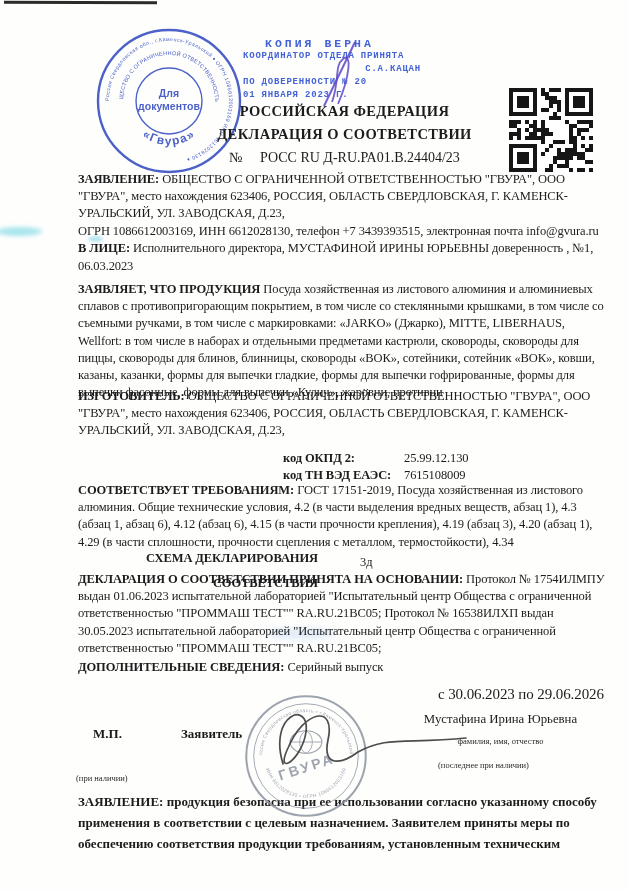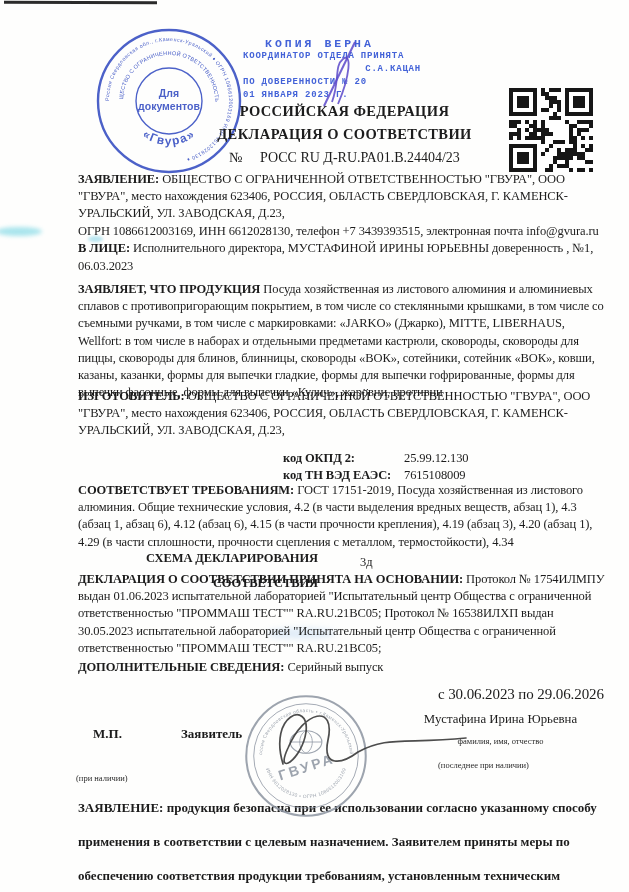--- a/index.html
+++ b/index.html
@@ -64,21 +64,21 @@
   .validity-label{font-weight:bold;font-size:13px;}
   .validity-value{position:absolute;left:332px;top:0;font-size:15px;margin-left:28px;}
   
   .sig-name{position:absolute;left:398px;top:712px;width:205px;text-align:center;font-size:12.8px;}
   .sig-caption{position:absolute;left:398px;top:736px;width:205px;text-align:center;font-size:8.5px;color:#2a2a2a;}
   .sig-mp{position:absolute;left:93px;top:726px;font-weight:bold;font-size:13px;}
   .sig-applicant{position:absolute;left:181px;top:726px;font-weight:bold;font-size:13px;}
   .note-left{position:absolute;left:76px;top:773px;font-size:8.5px;color:#2a2a2a;}
   .note-right{position:absolute;left:438px;top:760px;font-size:8.5px;color:#2a2a2a;}
   
-  .g-statement{top:791px;width:534px;font-weight:bold;font-size:13px;line-height:34px;letter-spacing:0;}
+  .g-statement{top:791px;width:534px;font-weight:bold;font-size:13px;line-height:21px;letter-spacing:0;}
   
   svg text{font-family:"Liberation Sans","DejaVu Sans",sans-serif;}
 </style>
 </head>
 <body>
 
 <div class="page">
 
   <div class="top-edge-line"></div>
   <div class="smudge smudge-a"></div>

